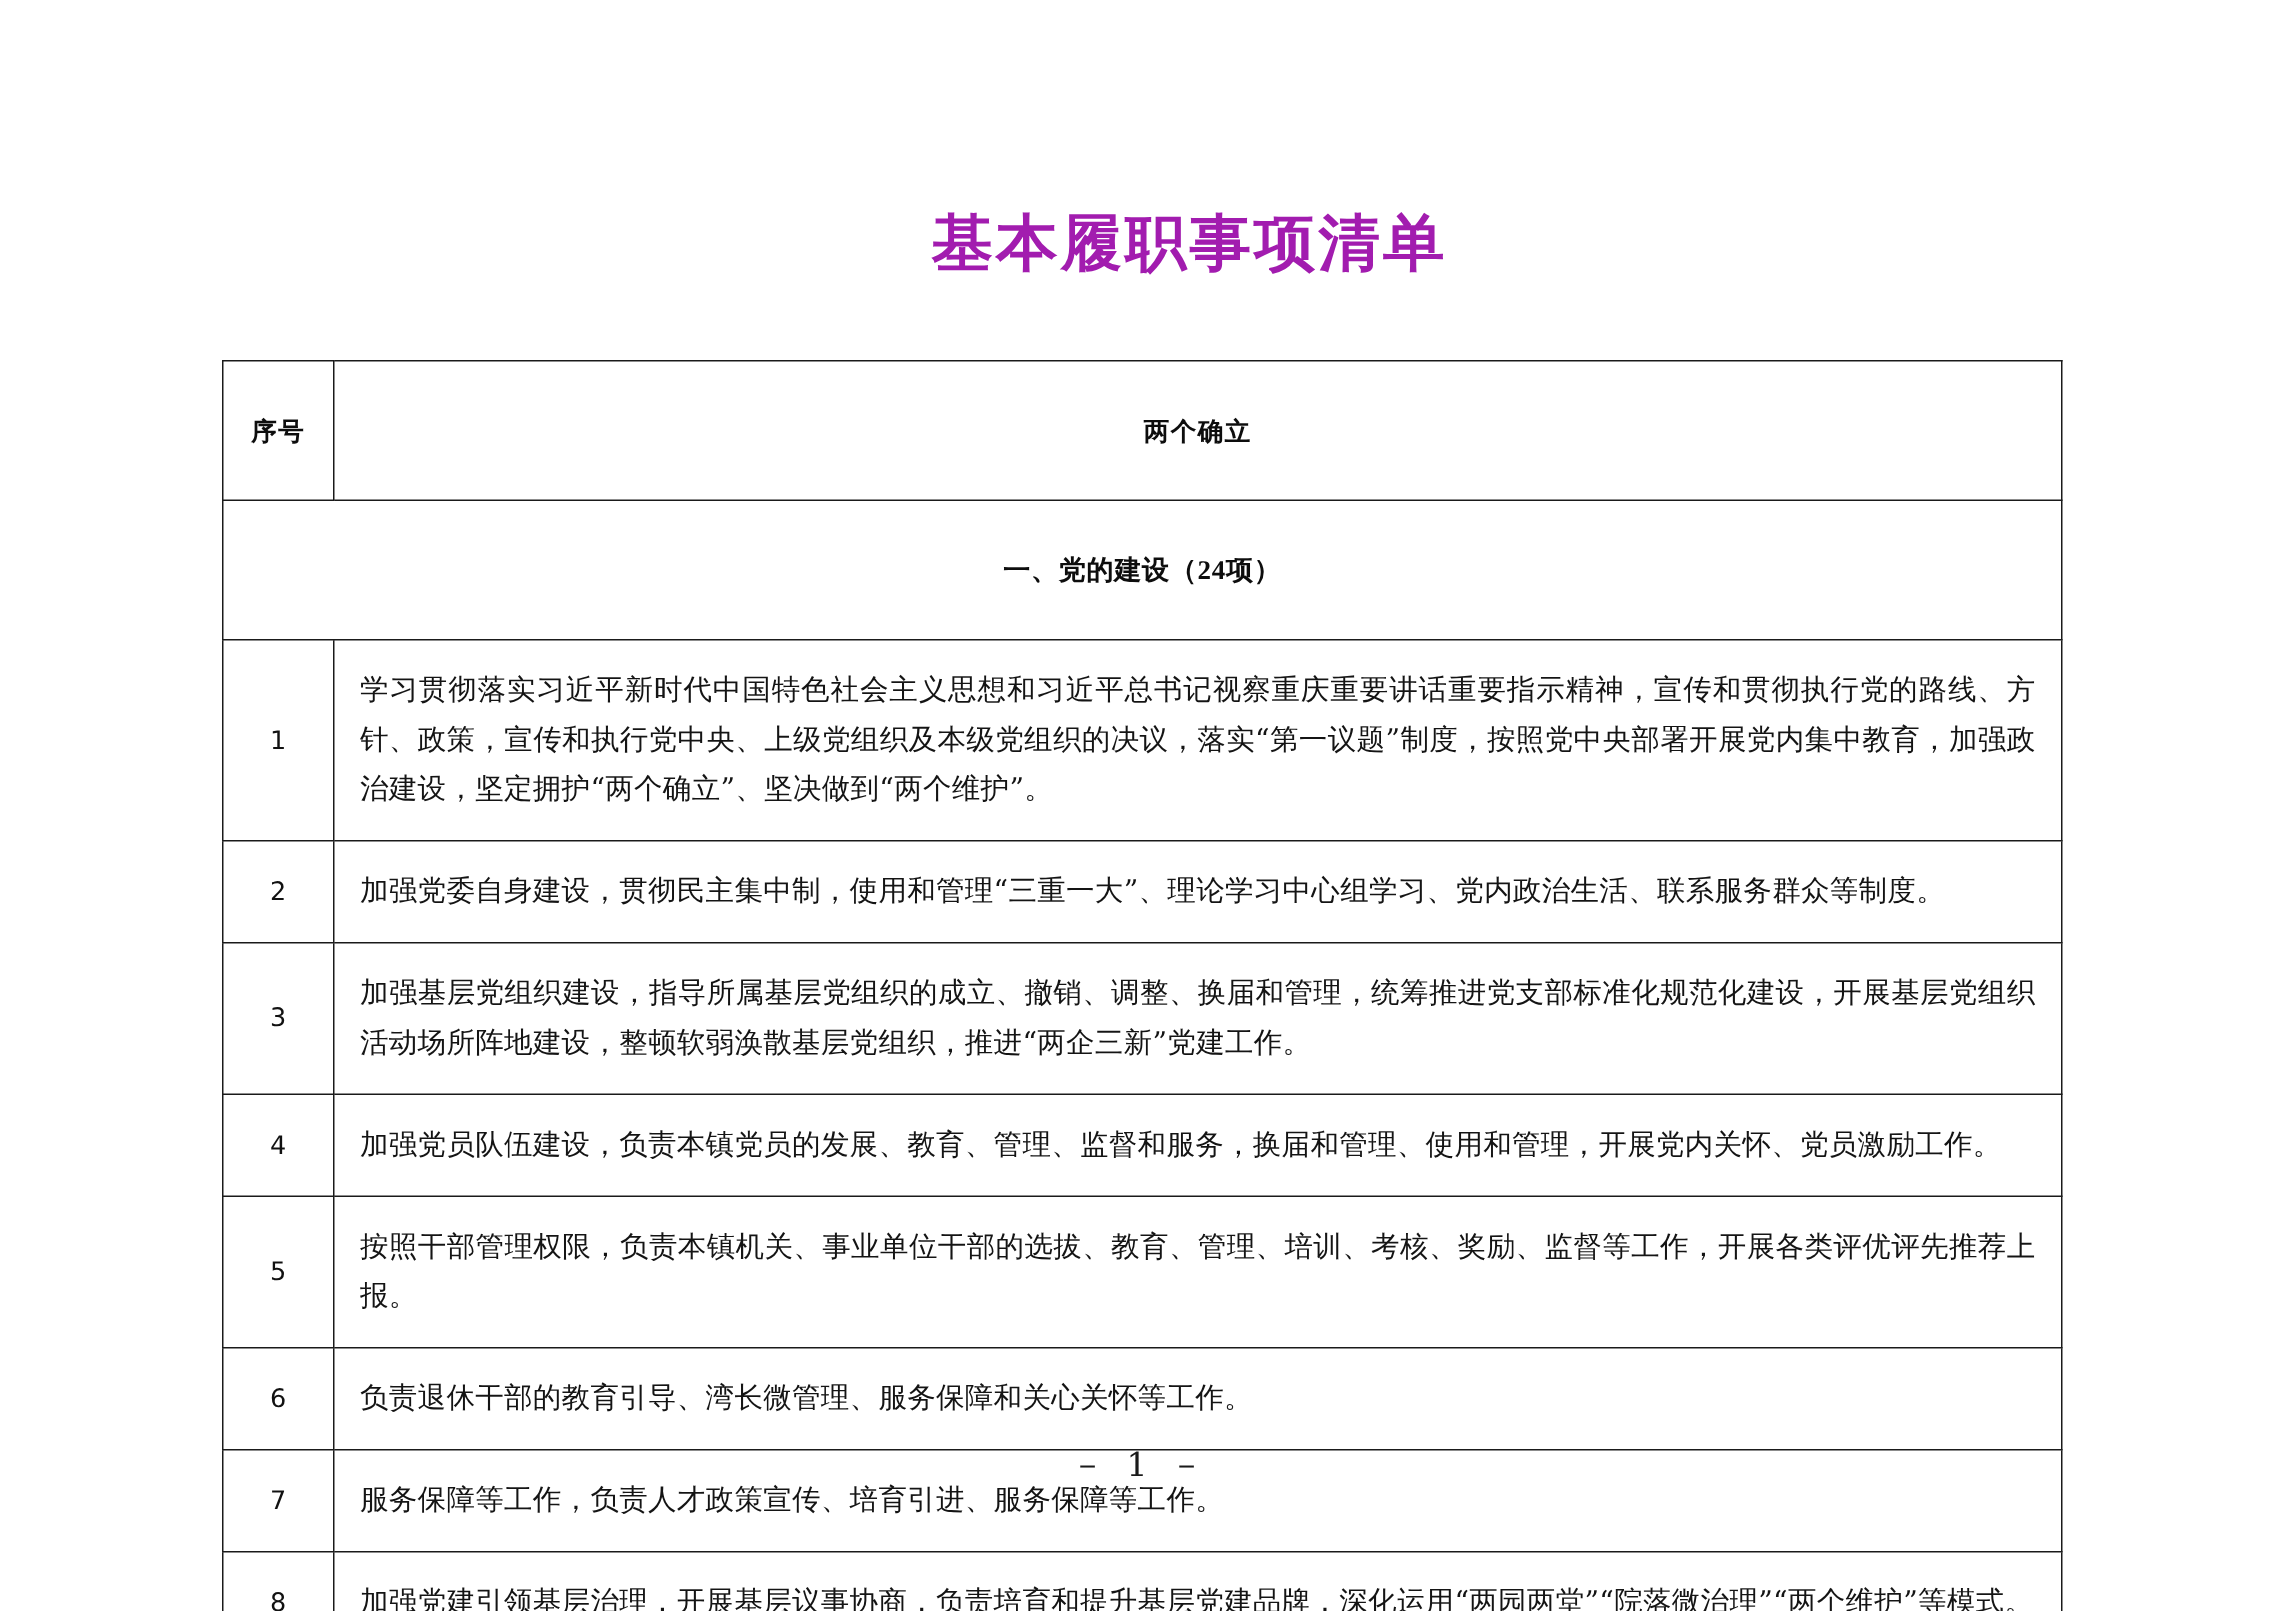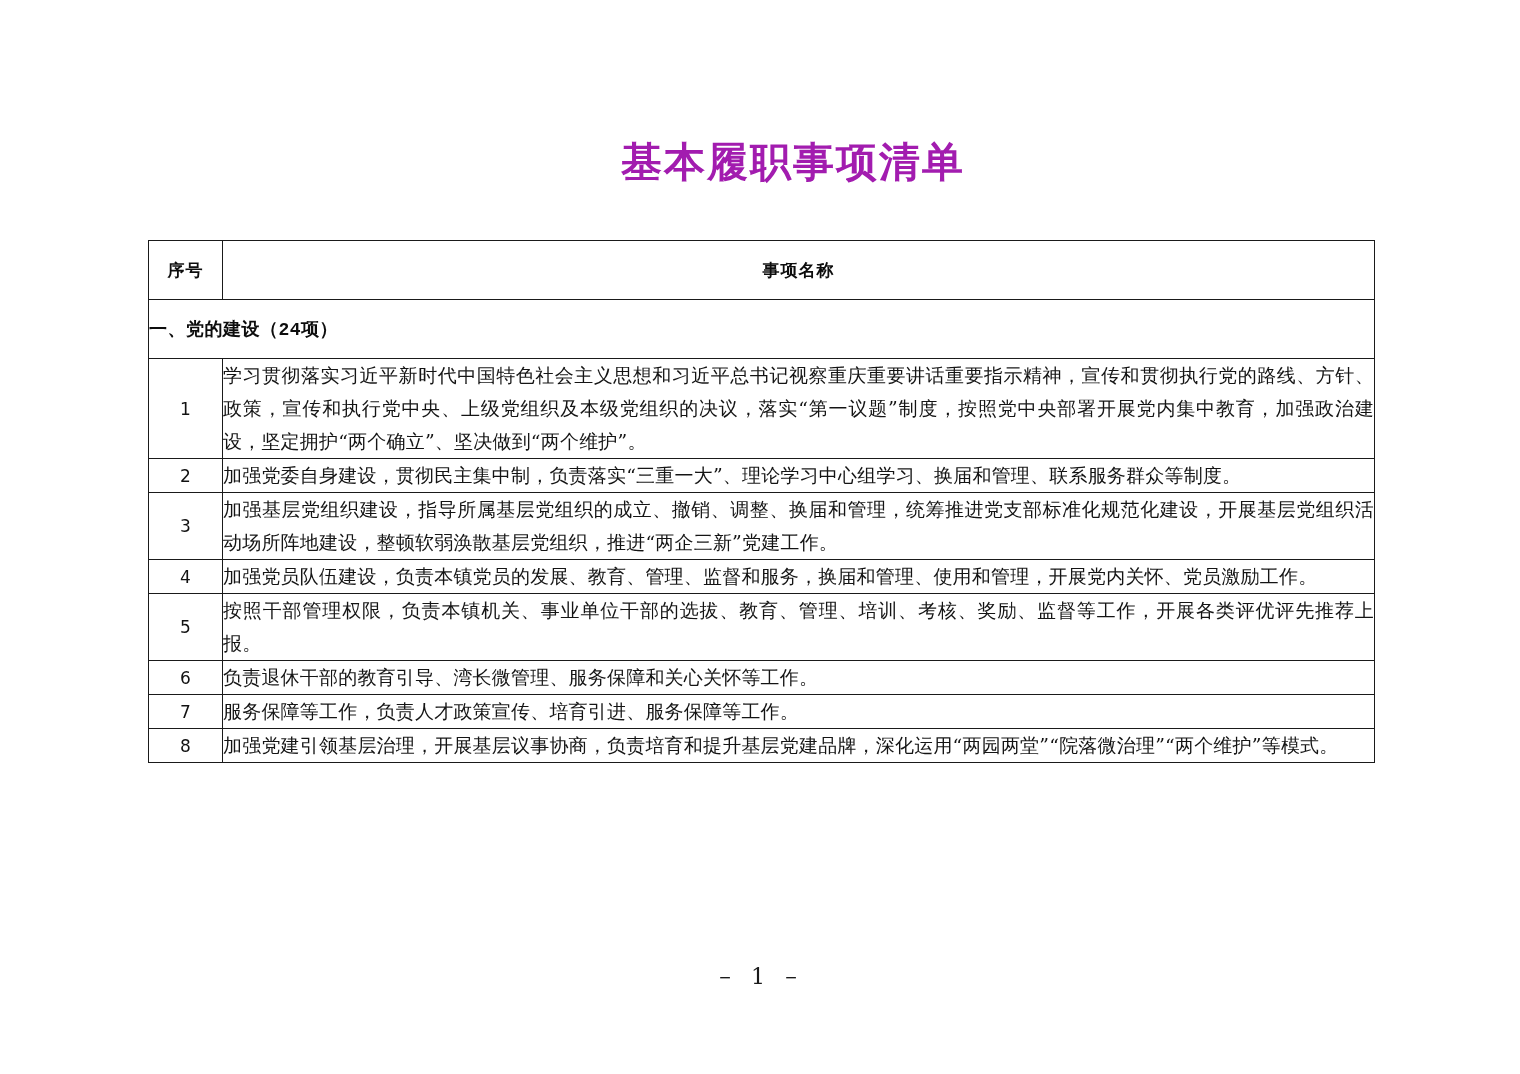--- a/index.html
+++ b/index.html
@@ -48,43 +48,43 @@
   table.listing {
     border-collapse: collapse;
     width: 1226px;
     table-layout: fixed;
   }
 
   table.listing td,
   table.listing th {
     border: 1px solid #1a1a1a;
     vertical-align: middle;
-    padding: 0;
+    padding: 17px;
   }
 
   col.c-num { width: 74px; }
   col.c-name { width: 1152px; }
 
   .hdr-cell {
     height: 58px;
     text-align: center;
     font-size: 17px;
     font-weight: bold;
     font-family: "DejaVu Sans", "Liberation Sans", sans-serif;
     letter-spacing: 1px;
     color: #0d0d0d;
   }
 
   .section-cell {
     height: 52px;
-    text-align: left;
+    text-align: center;
     padding-left: 12px;
     font-size: 18px;
     font-weight: bold;
-    font-family: Liberation Mono, monospace;
+    font-family: Liberation Serif, serif;
     letter-spacing: 0.5px;
     color: #0d0d0d;
   }
 
   .num-cell {
     text-align: center;
     font-size: 17px;
     font-family: "DejaVu Sans", "Liberation Sans", sans-serif;
     color: #111;
   }
@@ -125,35 +125,35 @@
 
   <div class="table-wrap">
     <table class="listing">
       <colgroup>
         <col class="c-num">
         <col class="c-name">
       </colgroup>
       <tbody>
         <tr class="h1">
           <td class="hdr-cell">序号</td>
-          <td class="hdr-cell">事项名称</td>
+          <td class="hdr-cell">两个确立</td>
         </tr>
 
         <tr class="h2">
           <td class="section-cell" colspan="2">一、党的建设（24项）</td>
         </tr>
 
         <tr class="h3">
           <td class="num-cell">1</td>
           <td class="text-cell">学习贯彻落实习近平新时代中国特色社会主义思想和习近平总书记视察重庆重要讲话重要指示精神，宣传和贯彻执行党的路线、方针、政策，宣传和执行党中央、上级党组织及本级党组织的决议，落实“第一议题”制度，按照党中央部署开展党内集中教育，加强政治建设，坚定拥护“两个确立”、坚决做到“两个维护”。</td>
         </tr>
 
         <tr>
           <td class="num-cell">2</td>
-          <td class="text-cell">加强党委自身建设，贯彻民主集中制，负责落实“三重一大”、理论学习中心组学习、换届和管理、联系服务群众等制度。</td>
+          <td class="text-cell">加强党委自身建设，贯彻民主集中制，使用和管理“三重一大”、理论学习中心组学习、党内政治生活、联系服务群众等制度。</td>
         </tr>
 
         <tr>
           <td class="num-cell">3</td>
           <td class="text-cell">加强基层党组织建设，指导所属基层党组织的成立、撤销、调整、换届和管理，统筹推进党支部标准化规范化建设，开展基层党组织活动场所阵地建设，整顿软弱涣散基层党组织，推进“两企三新”党建工作。</td>
         </tr>
 
         <tr>
           <td class="num-cell">4</td>
           <td class="text-cell">加强党员队伍建设，负责本镇党员的发展、教育、管理、监督和服务，换届和管理、使用和管理，开展党内关怀、党员激励工作。</td>

